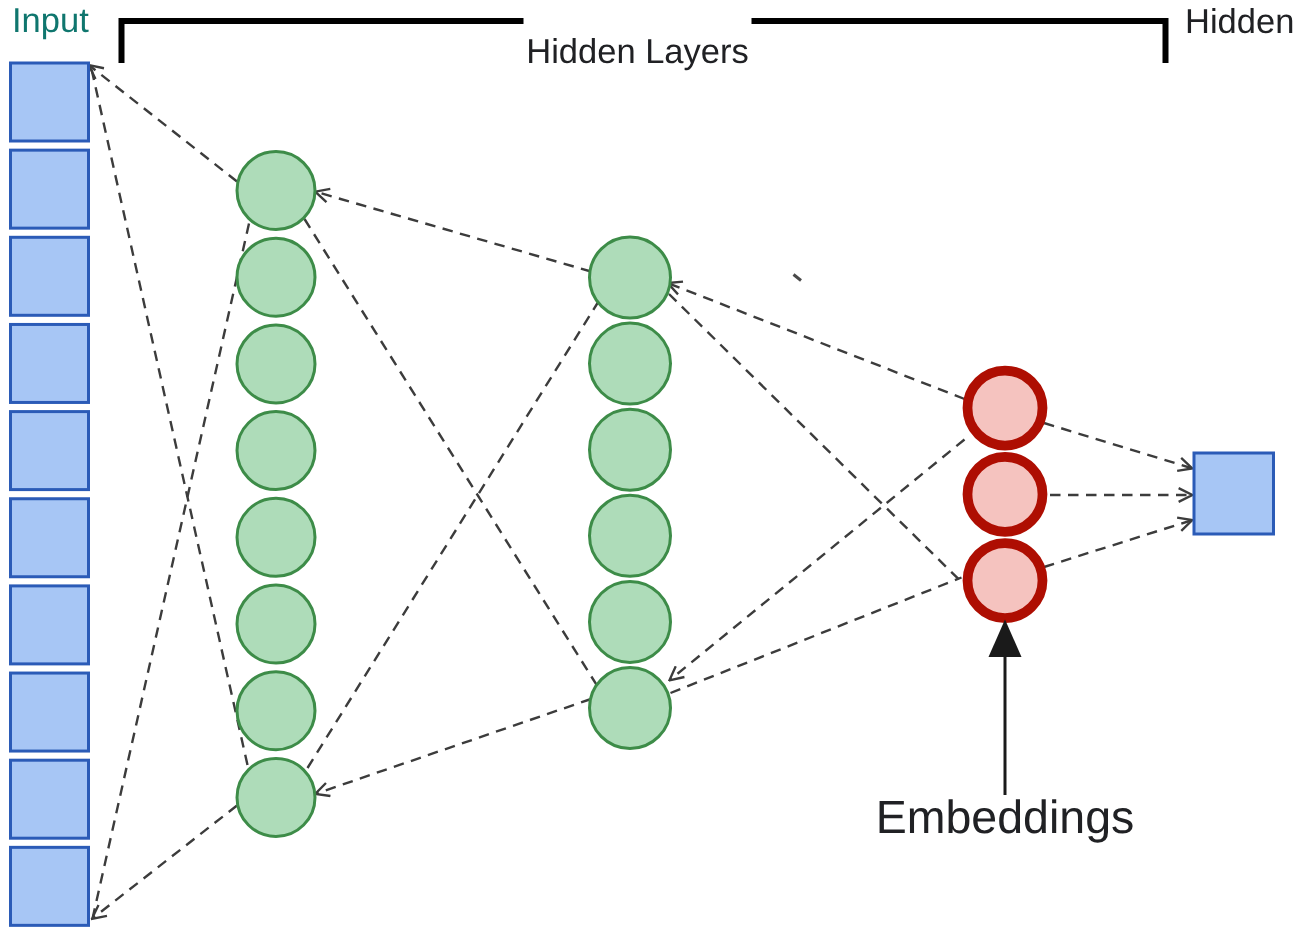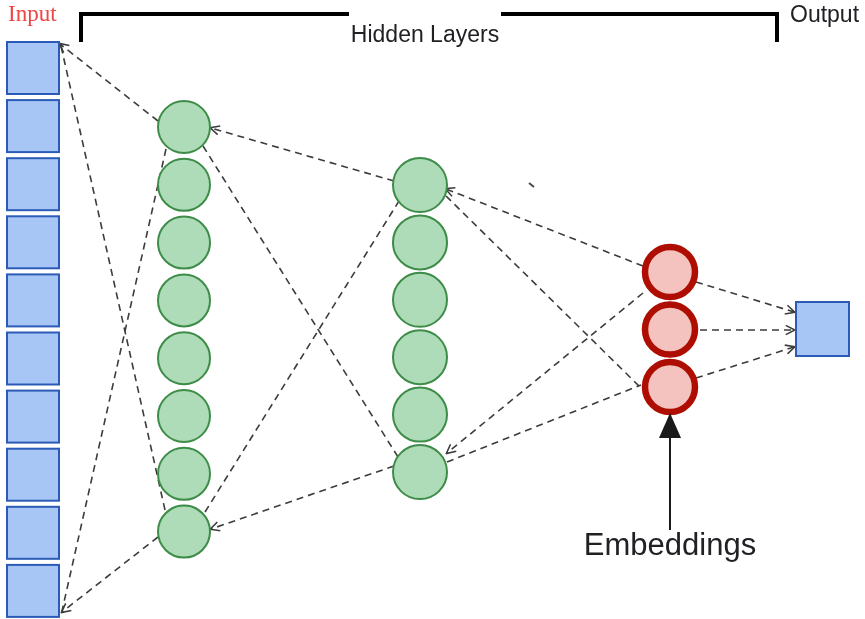--- a/index.html
+++ b/index.html
@@ -92,17 +92,17 @@
         <circle cx="670" cy="387" r="25" fill="#f5c3bf" stroke="#ae0e02" stroke-width="6.5"></circle>
       </g>
       <g>
         <rect x="796" y="302" width="53" height="54" fill="#a7c6f5" stroke="#2b5bb7" stroke-width="2"></rect>
       </g>
       <g>
         <line x1="670" y1="530" x2="670" y2="434" stroke="#1a1a1a" stroke-width="2"></line>
         <polygon points="670,413 659,438 681,438" fill="#1a1a1a"></polygon>
       </g>
     </svg>
-  <div class="lbl lbl-input" style="color: #ef4444; font-family: Liberation Serif, serif;">Input</div>
+  <div class="lbl lbl-input" style="color: #0f766e;">Input</div>
   <div class="lbl lbl-hidden" style="color: rgb(32, 33, 36);">Hidden Layers</div>
-  <div class="lbl lbl-output" style="color: rgb(32, 33, 36);">Output</div>
+  <div class="lbl lbl-output" style="color: rgb(32, 33, 36);">Hidden</div>
   <div class="lbl lbl-embeddings" style="color: rgb(32, 33, 36); text-align: center;">Embeddings</div>
 </div>
 
 </body></html>

